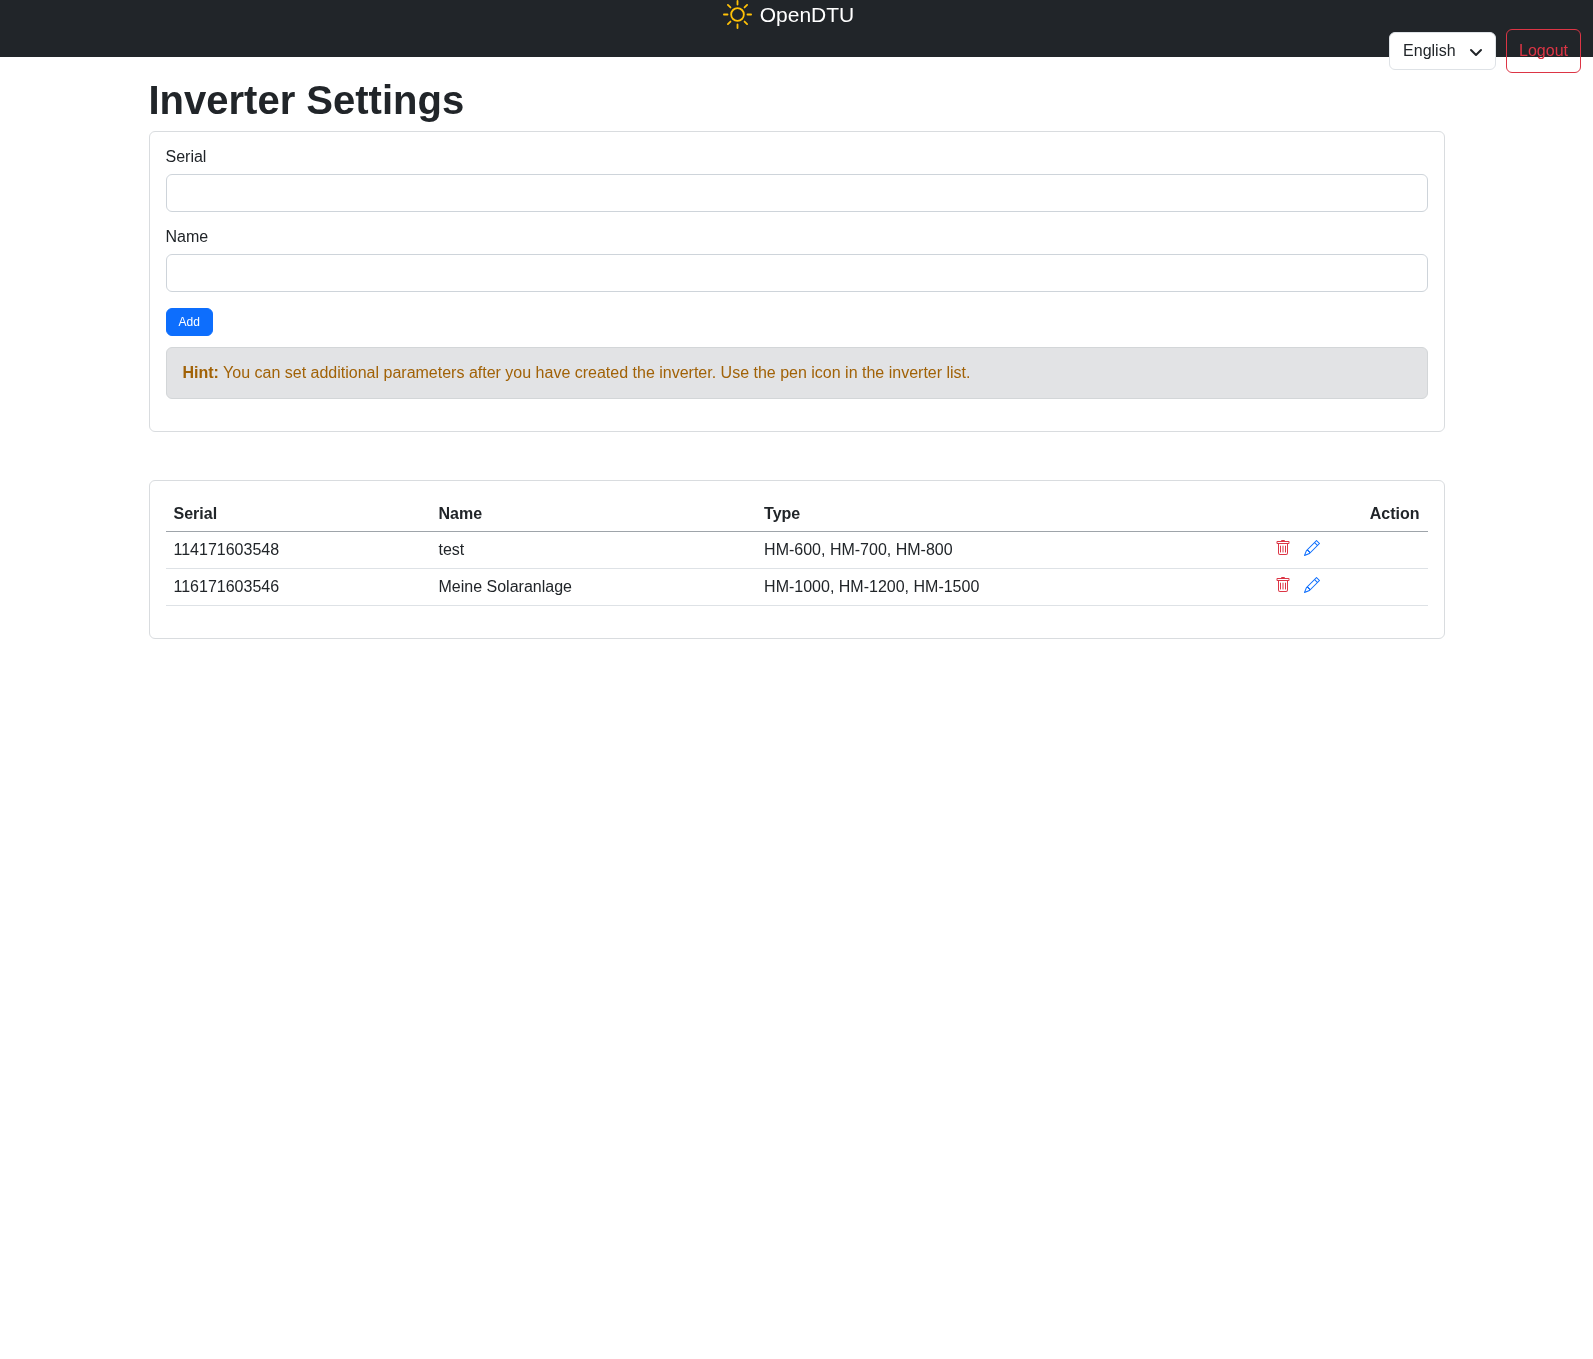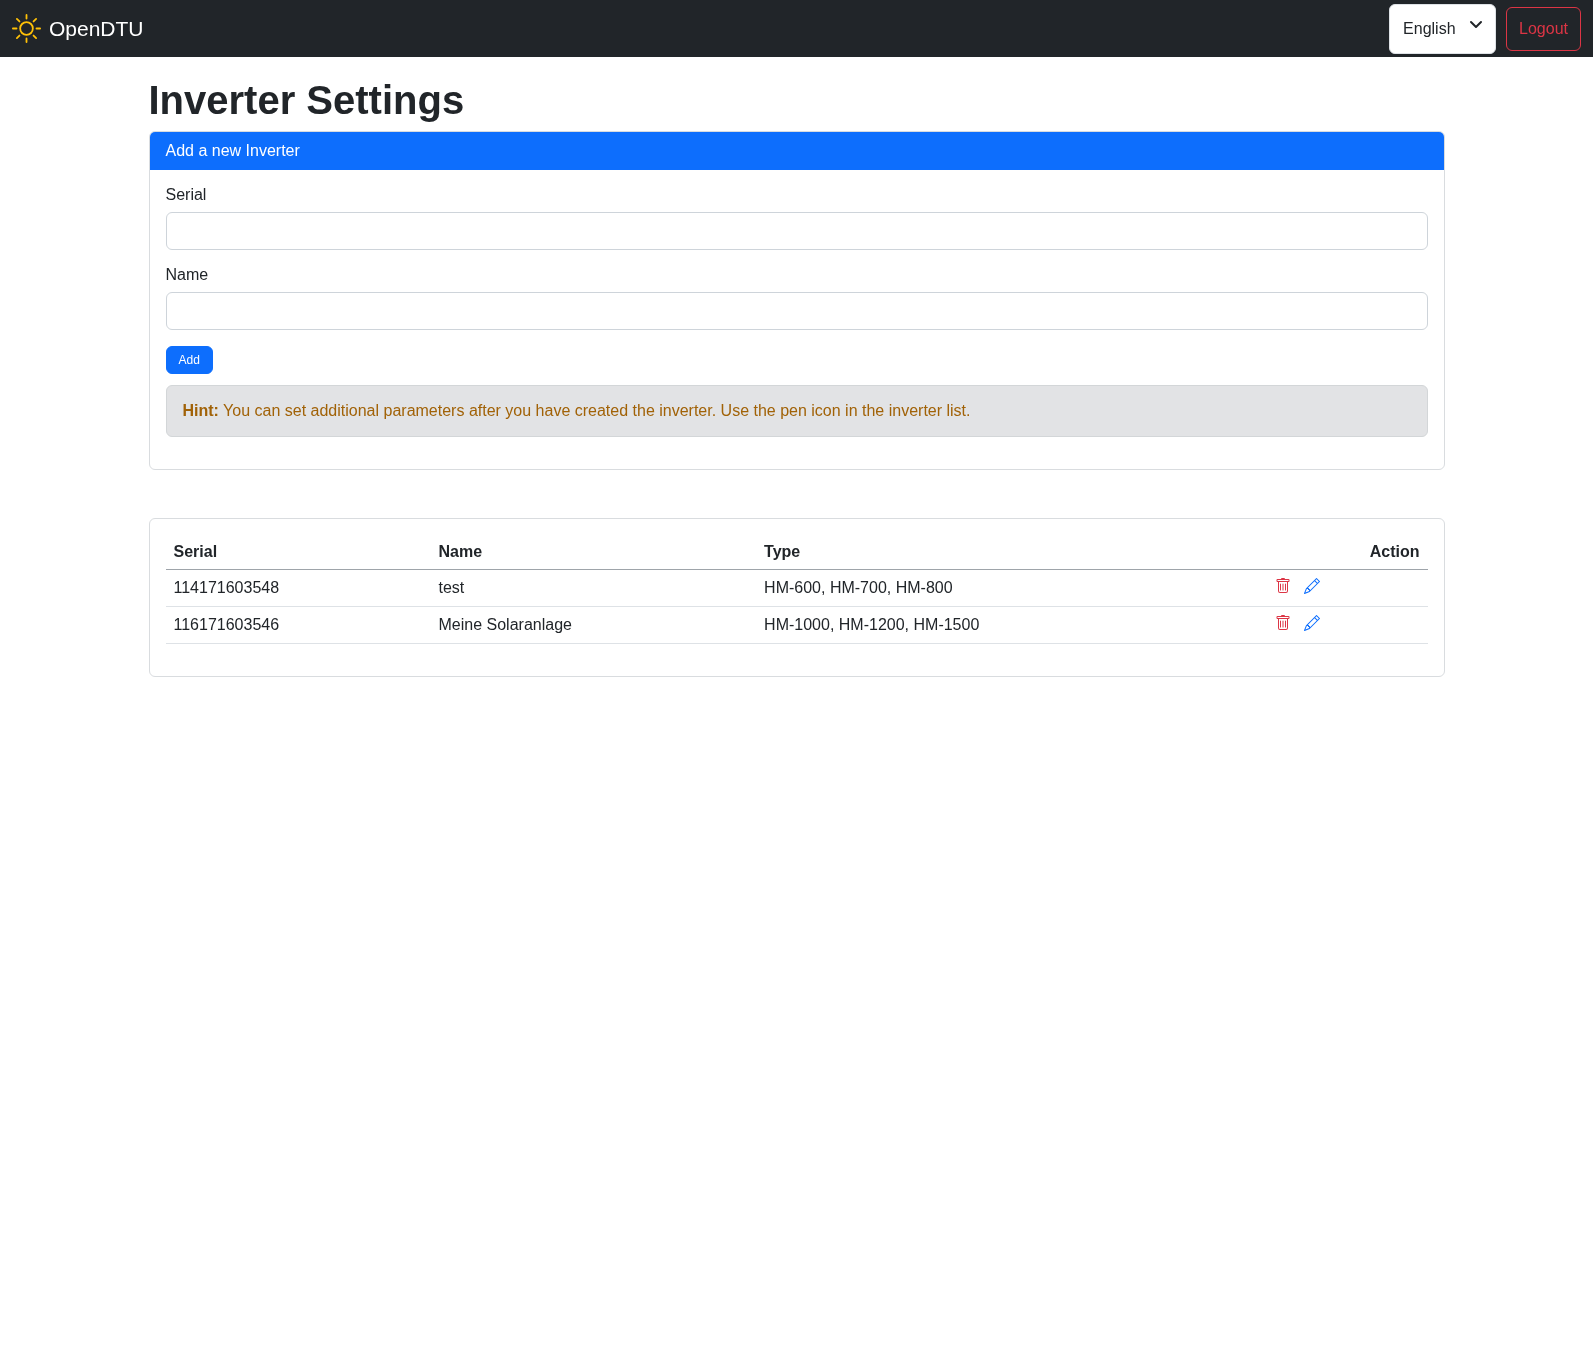--- a/index.html
+++ b/index.html
@@ -13,20 +13,21 @@
     width: 1593px;
   }
 
   
   .navbar {
     background: #212529;
     height: 57px;
     display: flex;
     align-items: center;
     padding: 0 12px;
+    flex-direction: column;
   }
   .brand {
     display: flex;
     align-items: center;
     gap: 8px;
     color: #ffffff;
     font-size: 21px;
     margin-right: 16px;
     cursor: pointer;
     white-space: nowrap;
@@ -58,21 +59,21 @@
     margin-left: auto;
     display: flex;
     align-items: center;
     gap: 10px;
   }
   .lang-select {
     position: relative;
     background: #ffffff;
     border: 1px solid #dee2e6;
     border-radius: 6px;
-    height: 50px;
+    height: 38px;
     display: flex;
     align-items: center;
     padding: 0 36px 0 13px;
     color: #212529;
     cursor: pointer;
     min-width: 107px;
   }
   .lang-select .chev { position: absolute; right: 11px; top: 11px; }
   .logout-btn {
     background: transparent;
@@ -182,21 +183,20 @@
       </span>
     </div>
     <button class="logout-btn">Logout</button>
   </div>
 </nav>
 
 <main class="container">
   <h1>Inverter Settings</h1>
 
   <div class="card">
-    <div class="card-header">Add a new Inverter</div>
     <div class="card-body">
       <label class="form-label">Serial</label>
       <input class="form-control" type="text" value="" style="">
       <label class="form-label">Name</label>
       <input class="form-control" type="text" value="" style="">
       <button class="btn-primary">Add</button>
       <div class="alert">
         <b>Hint:</b><span> You can set additional parameters after you have created the inverter. Use the pen icon in the inverter list.</span>
       </div>
     </div>

